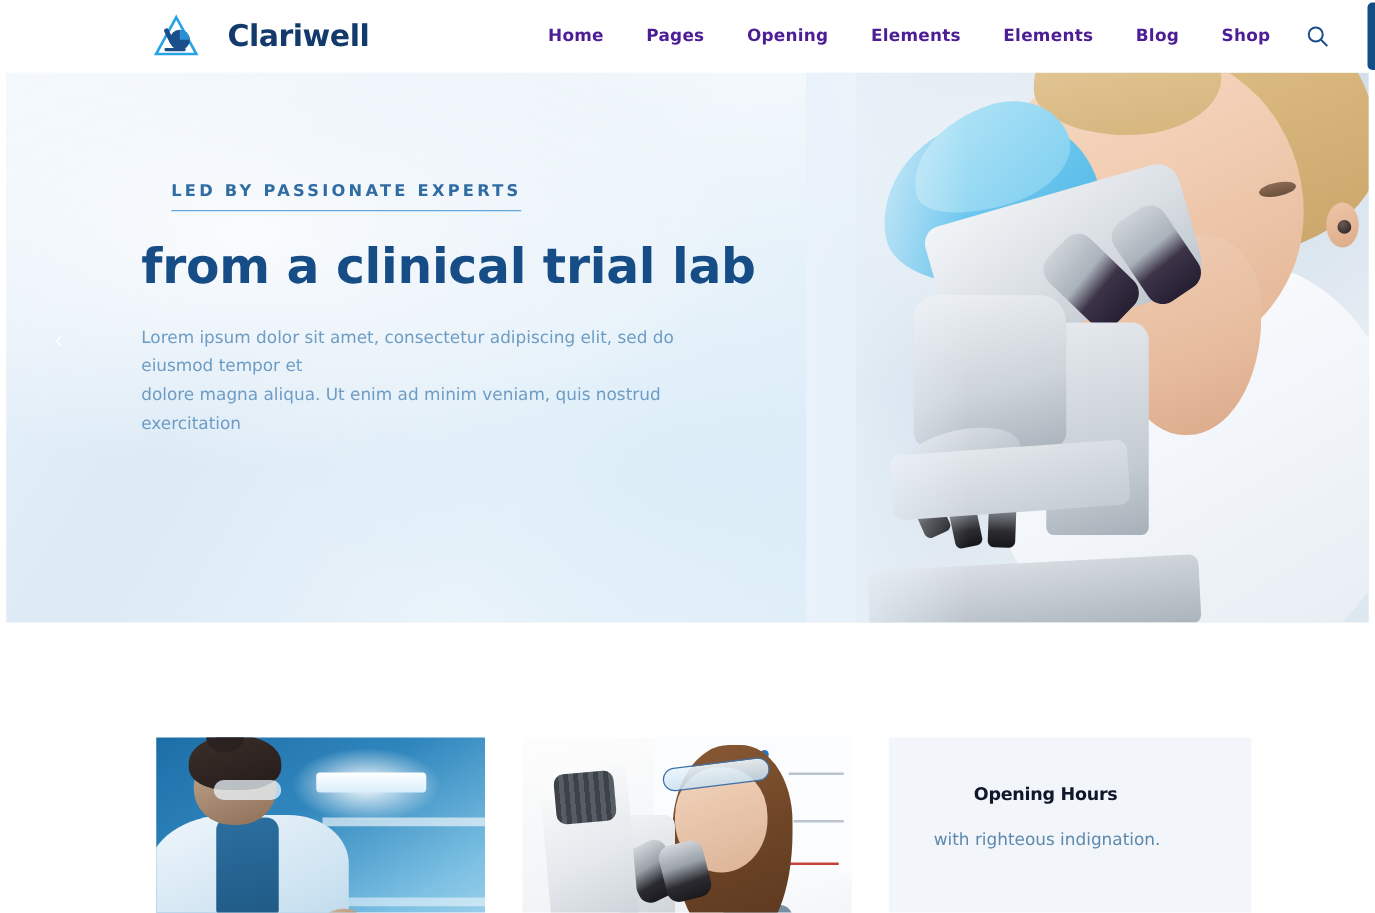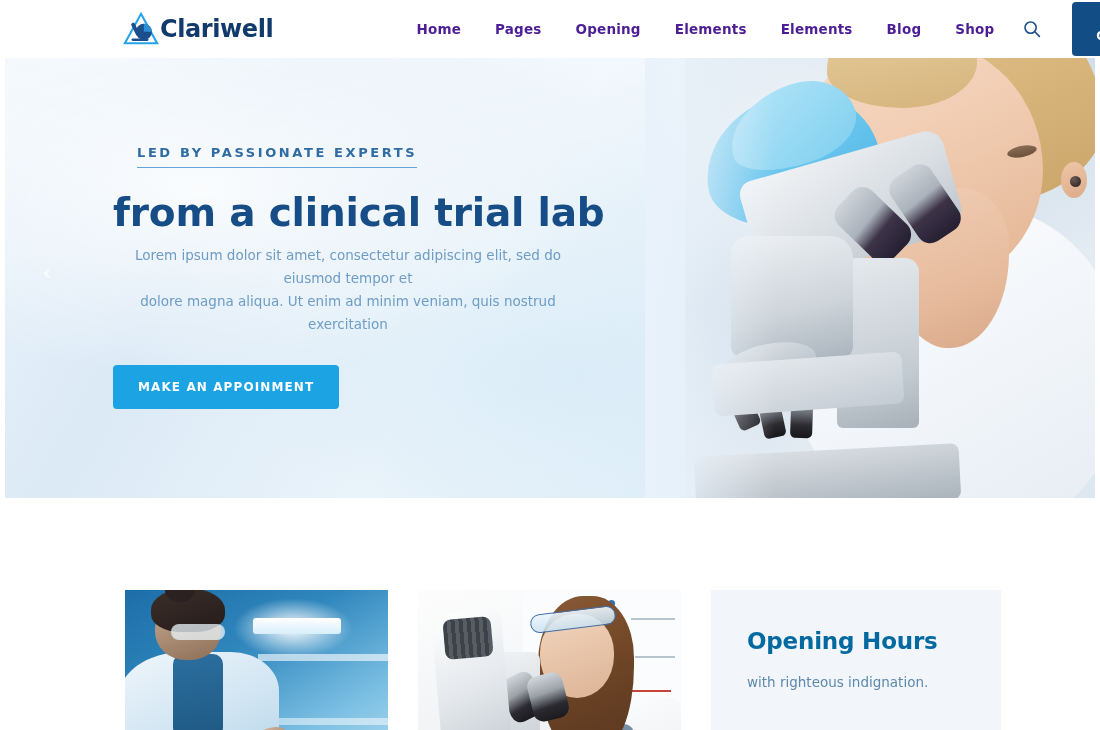--- a/index.html
+++ b/index.html
@@ -4,21 +4,21 @@
 <style>
   * { margin:0; padding:0; box-sizing:border-box; }
   html,body{ width:1100px; height:730px; overflow:hidden; background:#ffffff; }
   body{ font-family:"DejaVu Sans","Liberation Sans",sans-serif; }
 
   
   .header{
     position:relative; height:58px; background:#ffffff;
     display:flex; align-items:center; z-index:30;
   }
-  .brand{ display:flex; align-items:center; margin-left:122px; gap:0; }
+  .brand{ display:flex; align-items:center; margin-left:122px; gap:22px; }
   .brand-mark{ width:38px; height:36px; display:block; }
   .brand-text{
     font-size:24px; font-weight:bold; color:#123a6b;
     letter-spacing:-0.4px; font-family:"DejaVu Sans","Liberation Sans",sans-serif;
   }
   .nav{ display:flex; align-items:center; margin-left:143px; gap:0; }
   .nav-item{
     font-size:13.5px; font-weight:bold; color:#4c1d95;
     padding:0 17px; letter-spacing:0.2px; cursor:pointer;
     white-space:nowrap;
@@ -150,23 +150,22 @@
   .hero-content{ position:absolute; left:108px; top:84px; z-index:5; }
   .eyebrow{
     display:inline-block; font-size:13px; font-weight:600; letter-spacing:2.6px;
     color:#2f6ca3; padding-bottom:7px; border-bottom:1.5px solid #63a6d8;margin-left:24px;
   }
   .hero-title{
     margin-top:22px; font-size:39px; line-height:1.17; font-weight:bold;
     color:#174d86; letter-spacing:-0.2px; max-width:540px;
   }
   .hero-sub{
-    margin-top:8px; font-size:13.5px; line-height:1.72; color:#6d9cc4;
+    margin-top:22px; font-size:13.5px; line-height:1.72; color:#6d9cc4;
     max-width:470px;
-    text-align:center;
   }
   .appoint-btn{
     margin-top:28px; display:inline-block; background:#1ba3e4; color:#fff;
     font-size:12px; font-weight:bold; letter-spacing:1.1px;
     padding:15px 25px; border-radius:4px; border:none; cursor:pointer;
     font-family:"DejaVu Sans","Liberation Sans",sans-serif;
   }
   .carousel-arrow{
     position:absolute; left:24px; top:197px; width:36px; height:36px; z-index:6;
     display:flex; align-items:center; justify-content:center; cursor:pointer;
@@ -244,21 +243,21 @@
   .c2 .m-ocu{ position:absolute; width:36px; height:46px; border-radius:10px;
     background:linear-gradient(175deg,#d6dadf 0%,#9aa1a8 40%,#2a2a30 70%,#19191d 100%);}
   .c2 .m-ocu.l{ left:86px; top:84px; transform:rotate(-26deg);}
   .c2 .m-ocu.r{ left:112px; top:84px; transform:rotate(-14deg);}
 
   
   .hours-card{
     flex:0 0 290px; height:200px; background:#f2f5f9;
     padding:38px 36px 0 36px; overflow:hidden; position:relative;
   }
-  .hours-title{ font-size:23px; font-weight:bold; color:#0369a1; letter-spacing:-0.2px;}
+  .hours-title{ font-size:14px; font-weight:bold; color:#0f172a; letter-spacing:-0.2px;margin-left:32px;}
   .hours-desc{ margin-top:16px; font-size:13.5px; line-height:1.78; color:#5d89ad; }
 </style>
 </head>
 <body>
 
 <div class="header">
 
   <div class="brand">
     <span>
       <svg class="brand-mark" viewBox="0 0 40 38">
@@ -328,21 +327,20 @@
 
   <div class="hero-content">
     <div class="eyebrow">LED BY PASSIONATE EXPERTS</div>
     <div class="hero-title">
       <div>from a clinical trial lab</div>
     </div>
     <div class="hero-sub">
       <div>Lorem ipsum dolor sit amet, consectetur adipiscing elit, sed do eiusmod tempor et</div>
       <div>dolore magna aliqua. Ut enim ad minim veniam, quis nostrud exercitation</div>
     </div>
-    <button class="appoint-btn">MAKE AN APPOINMENT</button>
   </div>
 </div>
 
 <div class="cards">
 
   <div class="card-img c1">
     <div class="glow"></div>
       <div class="tube"></div>
     <div class="shelf"></div>
       <div class="shelf2"></div>

